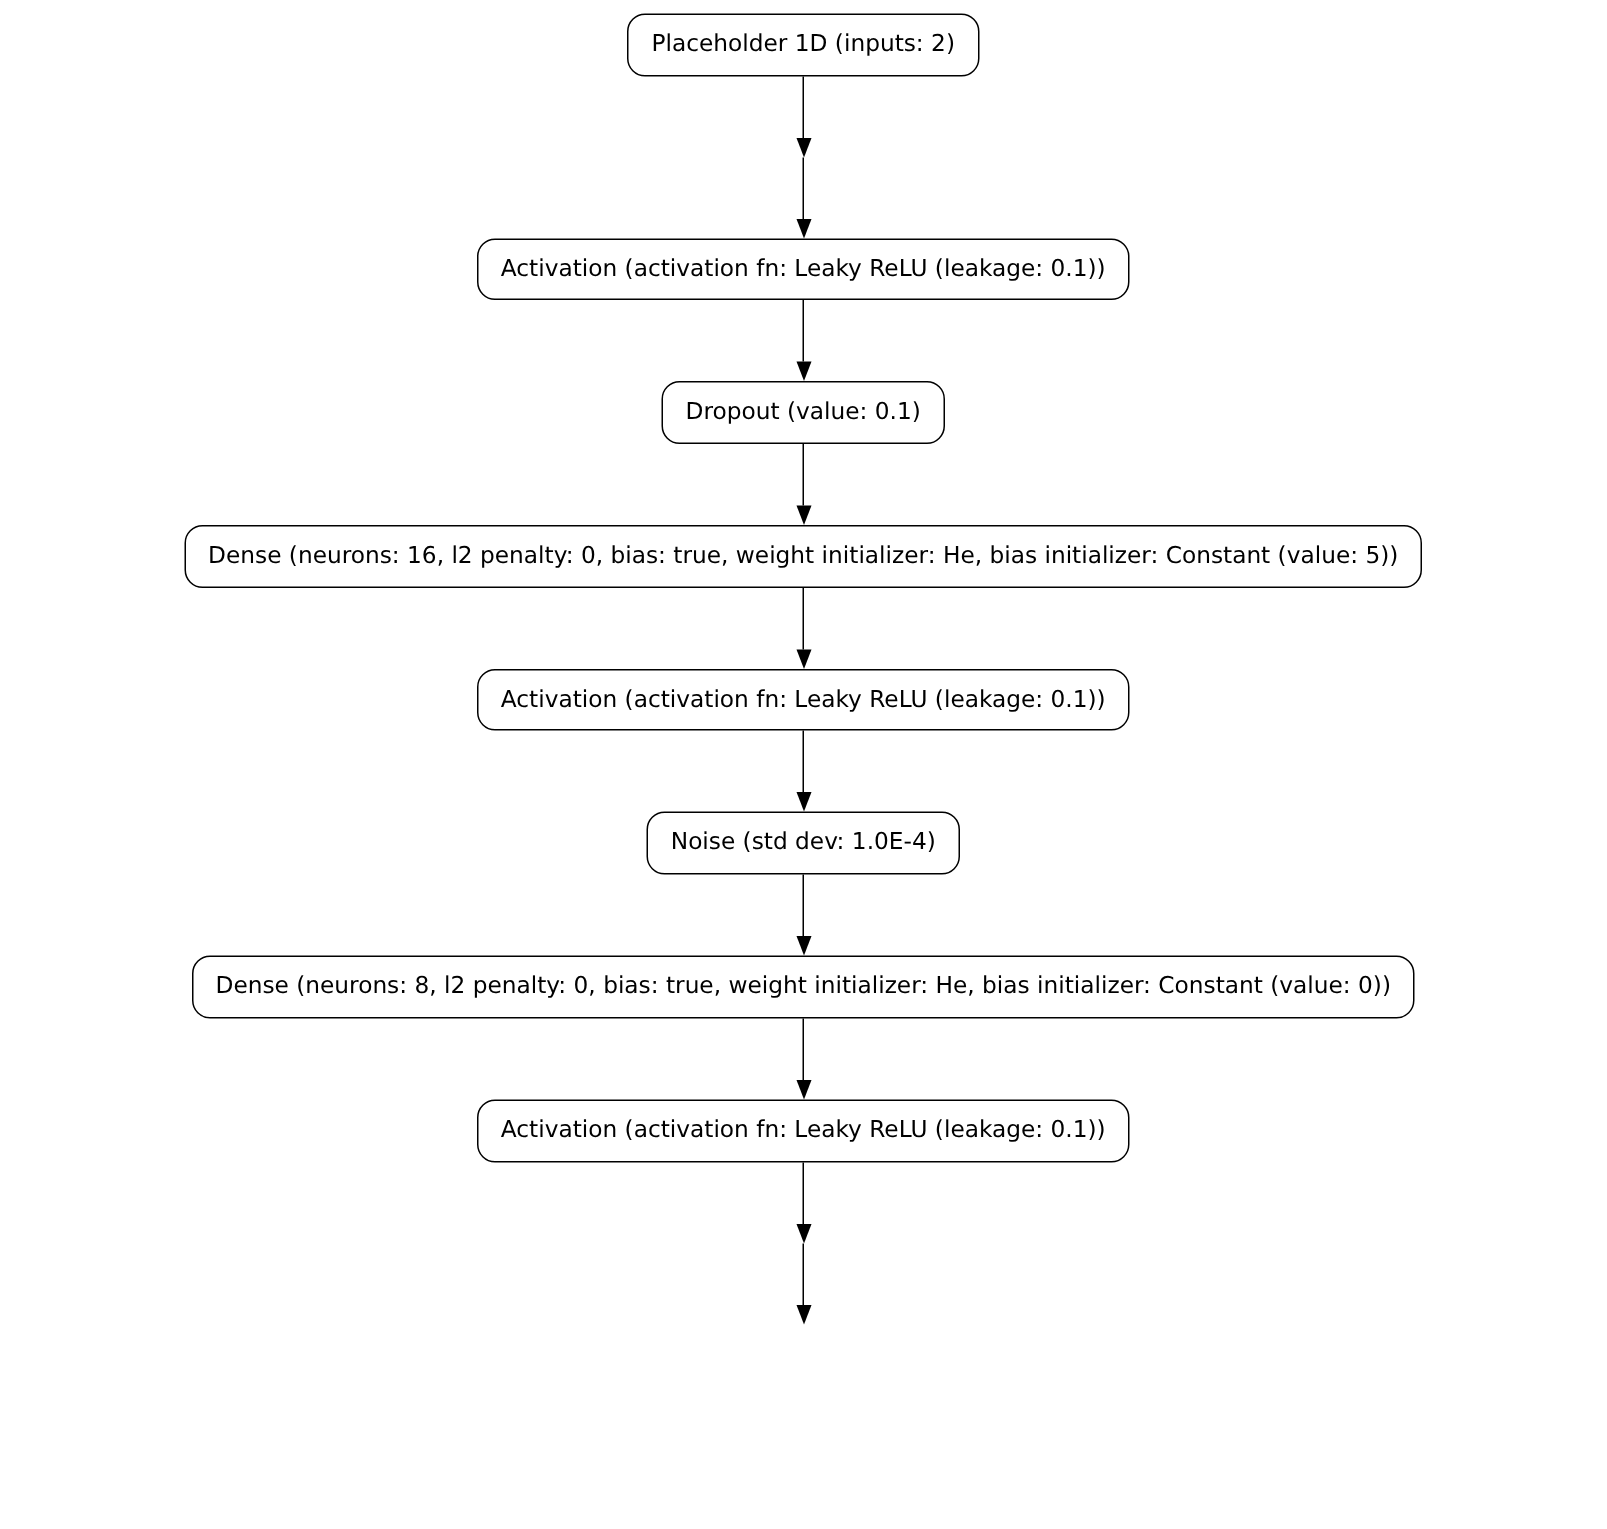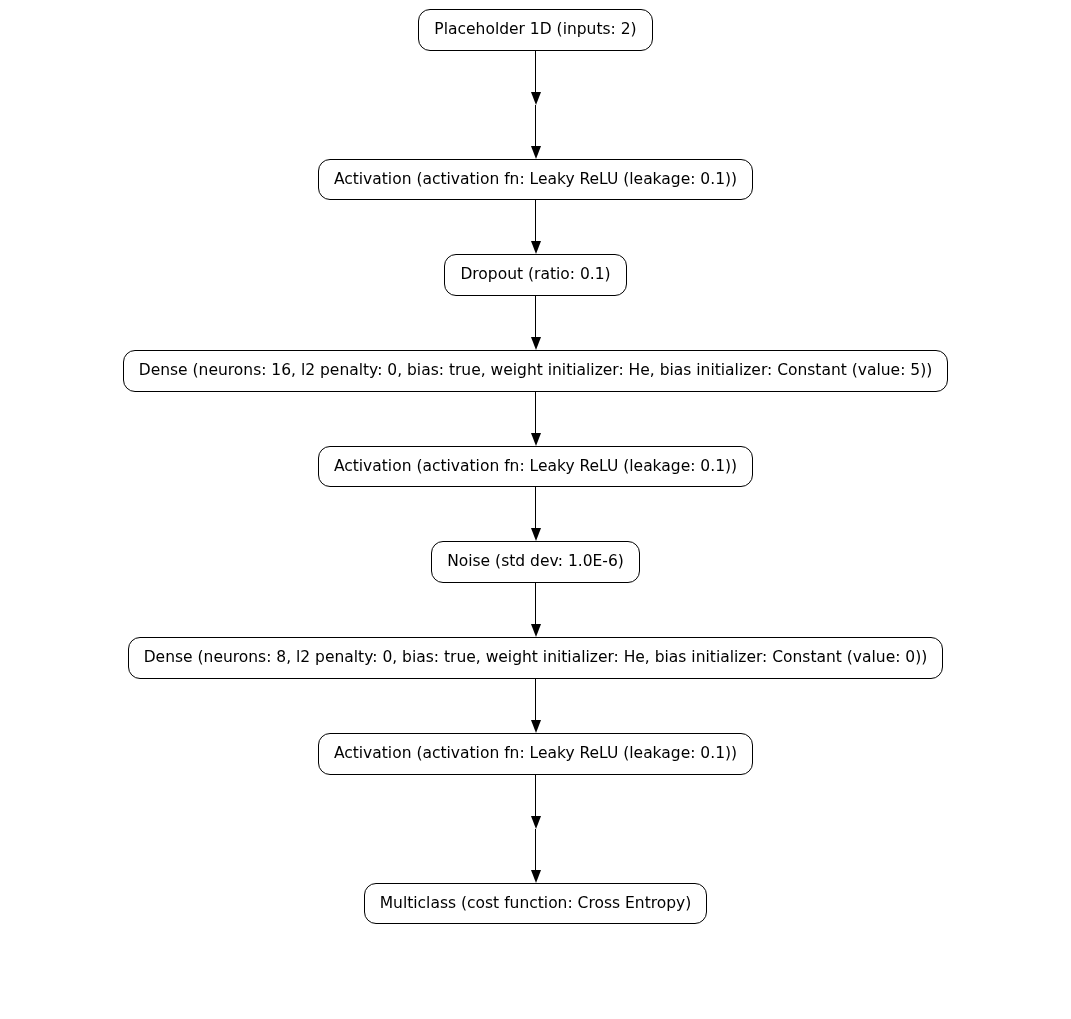--- a/index.html
+++ b/index.html
@@ -70,42 +70,42 @@
     <div class="head"></div>
   </div>
 
   <div class="node">Activation (activation fn: Leaky ReLU (leakage: 0.1))</div>
 
   <div class="edge">
     <div class="shaft"></div>
     <div class="head"></div>
   </div>
 
-  <div class="node">Dropout (ratio: 0.1)</div>
+  <div class="node">Dropout (value: 0.1)</div>
 
   <div class="edge">
     <div class="shaft"></div>
     <div class="head"></div>
   </div>
 
   <div class="node">Dense (neurons: 16, l2 penalty: 0, bias: true, weight initializer: He, bias initializer: Constant (value: 5))</div>
 
   <div class="edge">
     <div class="shaft"></div>
     <div class="head"></div>
   </div>
 
   <div class="node">Activation (activation fn: Leaky ReLU (leakage: 0.1))</div>
 
   <div class="edge">
     <div class="shaft"></div>
     <div class="head"></div>
   </div>
 
-  <div class="node">Noise (std dev: 1.0E-6)</div>
+  <div class="node">Noise (std dev: 1.0E-4)</div>
 
   <div class="edge">
     <div class="shaft"></div>
     <div class="head"></div>
   </div>
 
   <div class="node">Dense (neurons: 8, l2 penalty: 0, bias: true, weight initializer: He, bias initializer: Constant (value: 0))</div>
 
   <div class="edge">
     <div class="shaft"></div>
@@ -118,15 +118,14 @@
     <div class="shaft"></div>
     <div class="head"></div>
   </div>
 
 
   <div class="edge">
     <div class="shaft"></div>
     <div class="head"></div>
   </div>
 
-  <div class="node">Multiclass (cost function: Cross Entropy)</div>
 
 </div>
 
 </body></html>

